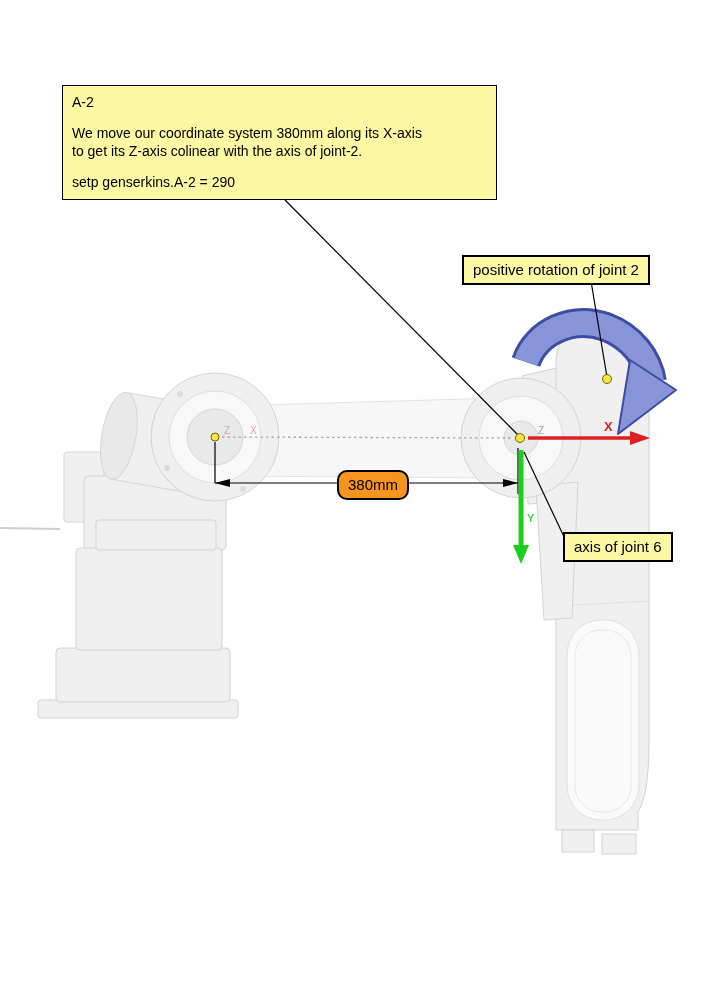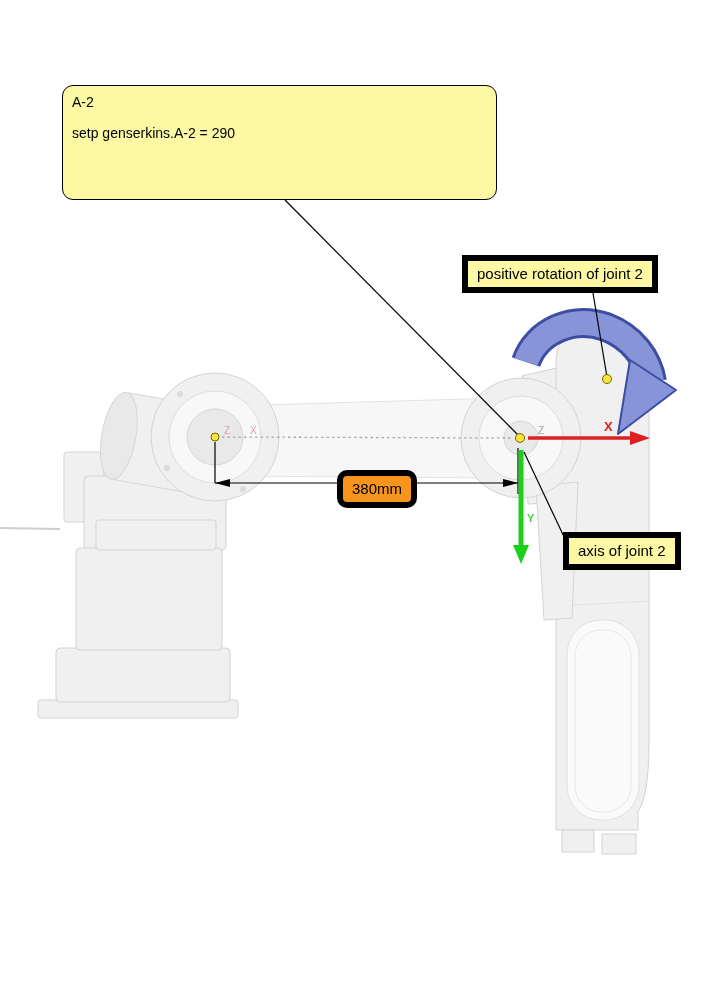--- a/index.html
+++ b/index.html
@@ -20,21 +20,21 @@
     border:1px solid #000;
     padding:7px 9px;
     font-size:14px;line-height:1.3;color:#000;
   }
   .c-title{margin-bottom:13px;}
   .c-body{margin-bottom:12px;}
   .label{
     position:absolute;
     box-sizing:border-box;
     background:var(--callout-bg,#fcf8a4);
-    border:6px solid #000000;
+    border:2px solid #000000;
     padding:3px 9px;
     font-size:15px;line-height:1.3;color:#000;
     white-space:nowrap;
   }
   .dim-label{background:var(--dimension-bg,#f7941e);}
 
   
   .robot rect,.robot path,.robot polygon,.robot circle,.robot ellipse{
     fill:#f0f0f0;stroke:#d3d3d3;stroke-width:1;
   }
@@ -156,23 +156,27 @@
 
     <line class="leader" x1="285" y1="200" x2="519" y2="436"></line>
     <line class="leader" x1="591" y1="281" x2="607" y2="377"></line>
     <line class="leader" x1="566" y1="541" x2="524" y2="452"></line>
 
     <circle class="marker" cx="215" cy="437" r="4"></circle>
     <circle class="marker" cx="520" cy="438" r="4.5"></circle>
     <circle class="marker" cx="607" cy="379" r="4.5"></circle>
   </svg>
 
-  <div class="callout" style="left:62px;top:85px;width:435px;height:115px;border-radius:11px;">
+  <div class="callout" style="left:62px;top:85px;width:435px;height:115px;">
     <div class="c-title">A-2</div>
+    <div class="c-body">
+      <div>We move our coordinate system 380mm along its X-axis</div>
+      <div>to get its Z-axis colinear with the axis of joint-2.</div>
+    </div>
     <div class="c-cmd">setp genserkins.A-2 = 290</div>
   </div>
 
   <div class="label" style="left:462px;top:255px;">positive rotation of joint 2</div>
-  <div class="label" style="left:563px;top:532px;">axis of joint 2</div>
+  <div class="label" style="left:563px;top:532px;">axis of joint 6</div>
 
   <div class="label dim-label" style="left:337px;top:470px;border-radius:10px;">380mm</div>
 
 </div>
 
 </body></html>

